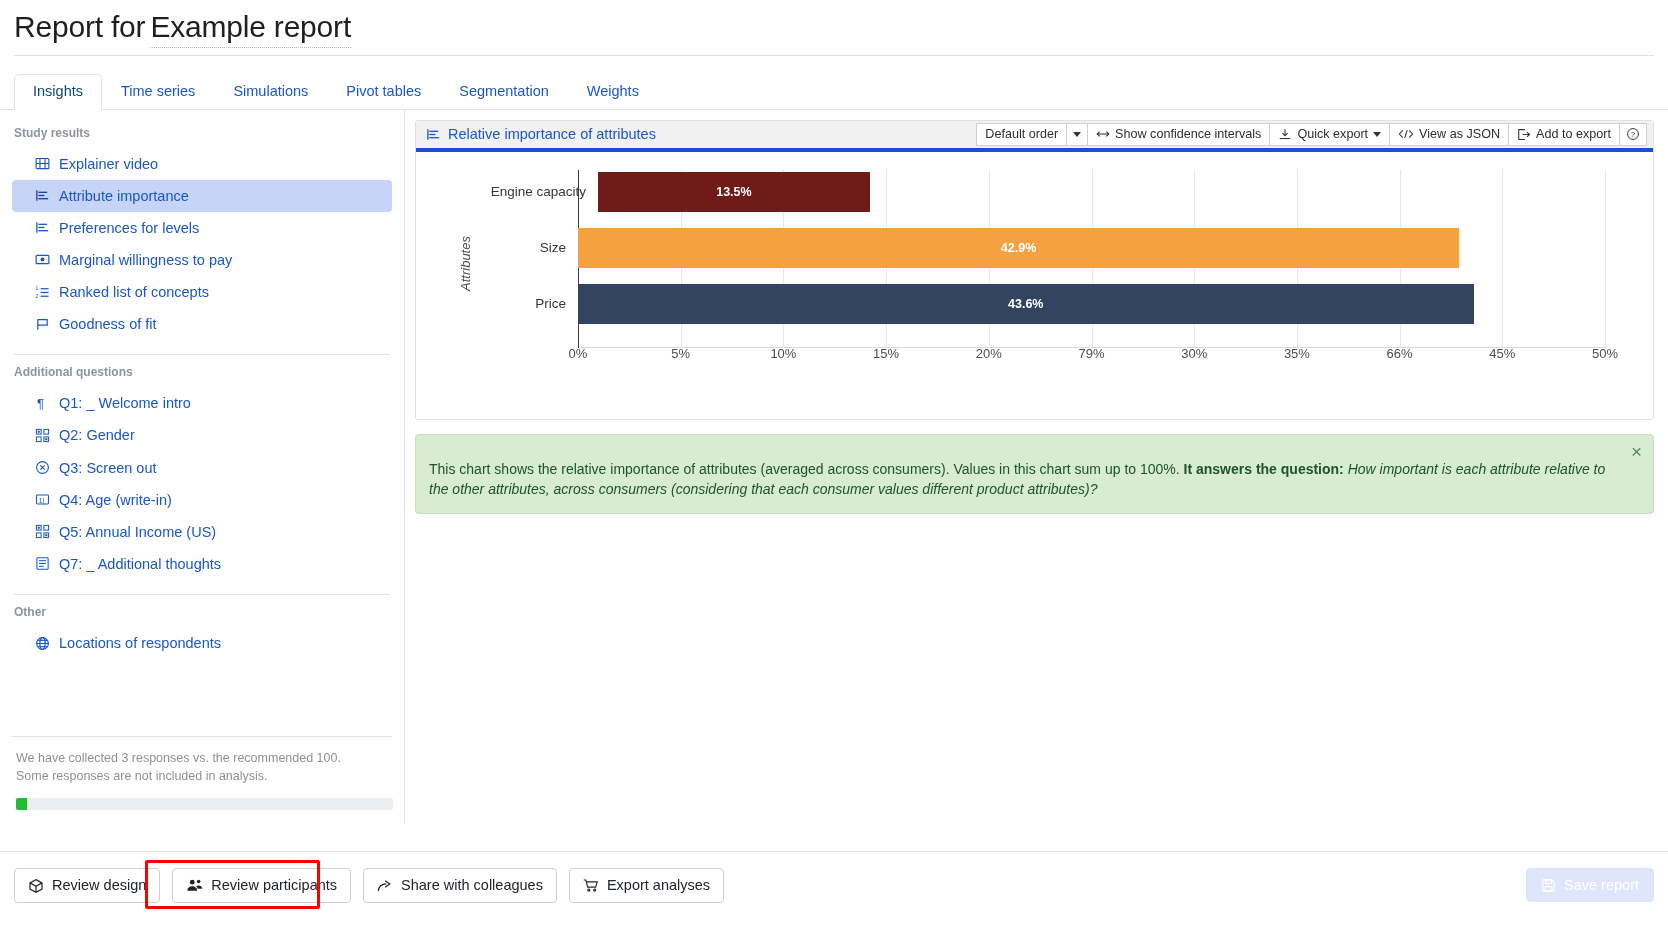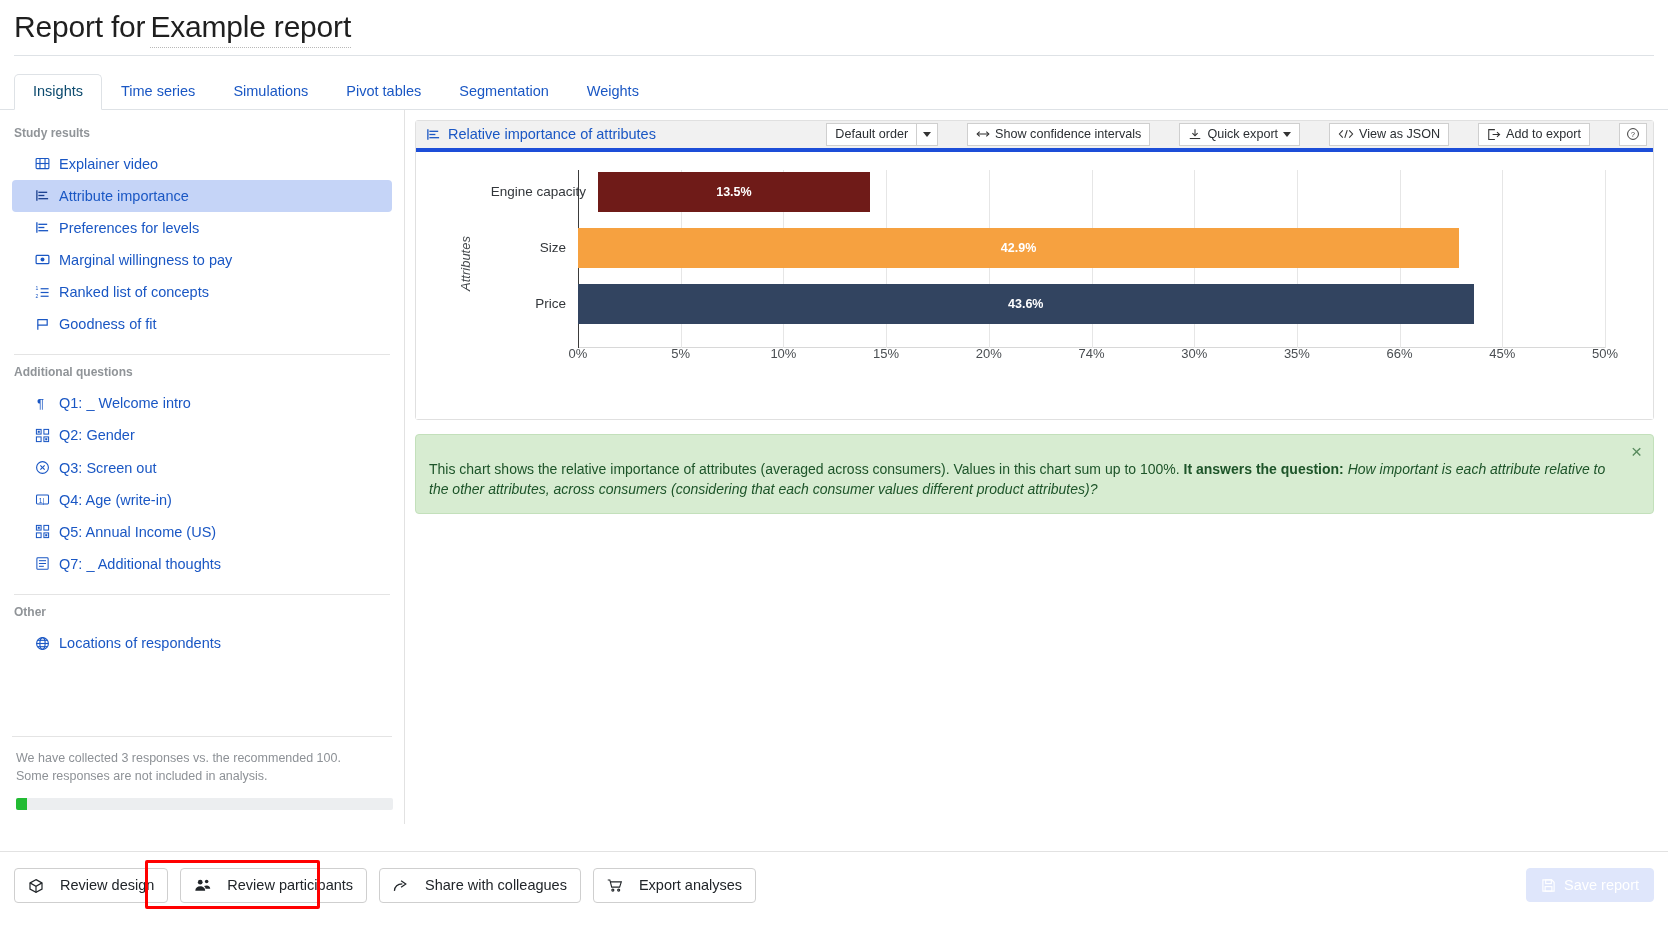--- a/index.html
+++ b/index.html
@@ -122,21 +122,21 @@
     justify-content: space-between;
     background: #f1f1f1;
     border-bottom: 4px solid #1d4ed8;
     padding: 4px 6px 4px 10px;
     height: 31px;
   }
   #chart-heading {
     display: flex; align-items: center; gap: 7px;
     font-size: 14.5px; color: #1a57c4; white-space: nowrap;
   }
-  #toolbar-actions { display: flex; align-items: center; gap: 30px; }
+  #toolbar-actions { display: flex; align-items: center; }
   .tb-group { display: flex; align-items: stretch; }
   .tb-btn {
     background: #ffffff;
     border: 1px solid #cfcfcf;
     font-size: 12.6px;
     color: #2b2f33;
     padding: 3px 8px;
     display: flex;
     align-items: center;
     gap: 5px;
@@ -253,21 +253,21 @@
   #bottom-left { display: flex; gap: 12px; align-items: center; position: relative; }
   .action-btn {
     background: #ffffff;
     border: 1px solid #cfcfcf;
     border-radius: 4px;
     font-size: 14.5px;
     color: #212529;
     padding: 8px 13px;
     display: flex;
     align-items: center;
-    gap: 16px;
+    gap: 8px;
     cursor: pointer;
     white-space: nowrap;
     line-height: 1.2;
   }
   #highlight-box {
     position: absolute;
     left: 131px; top: -8px;
     width: 175px; height: 49px;
     border: 3px solid #ff0000;
     border-radius: 2px;
@@ -569,21 +569,21 @@
               <div class="tick-label" style="left: 0%;">0%</div>
               <div class="gridline" style="left: 10%;"></div>
               <div class="tick-label" style="left: 10%;">5%</div>
               <div class="gridline" style="left: 20%;"></div>
               <div class="tick-label" style="left: 20%;">10%</div>
               <div class="gridline" style="left: 30%;"></div>
               <div class="tick-label" style="left: 30%;">15%</div>
               <div class="gridline" style="left: 40%;"></div>
               <div class="tick-label" style="left: 40%;">20%</div>
               <div class="gridline" style="left: 50%;"></div>
-              <div class="tick-label" style="left: 50%;">74%</div>
+              <div class="tick-label" style="left: 50%;">79%</div>
               <div class="gridline" style="left: 60%;"></div>
               <div class="tick-label" style="left: 60%;">30%</div>
               <div class="gridline" style="left: 70%;"></div>
               <div class="tick-label" style="left: 70%;">35%</div>
               <div class="gridline" style="left: 80%;"></div>
               <div class="tick-label" style="left: 80%;">66%</div>
               <div class="gridline" style="left: 90%;"></div>
               <div class="tick-label" style="left: 90%;">45%</div>
               <div class="gridline" style="left: 100%;"></div>
               <div class="tick-label" style="left: 100%;">50%</div>

